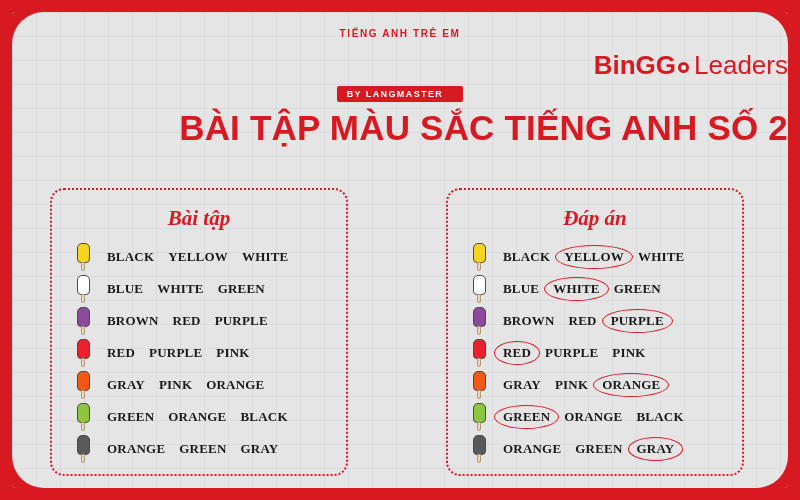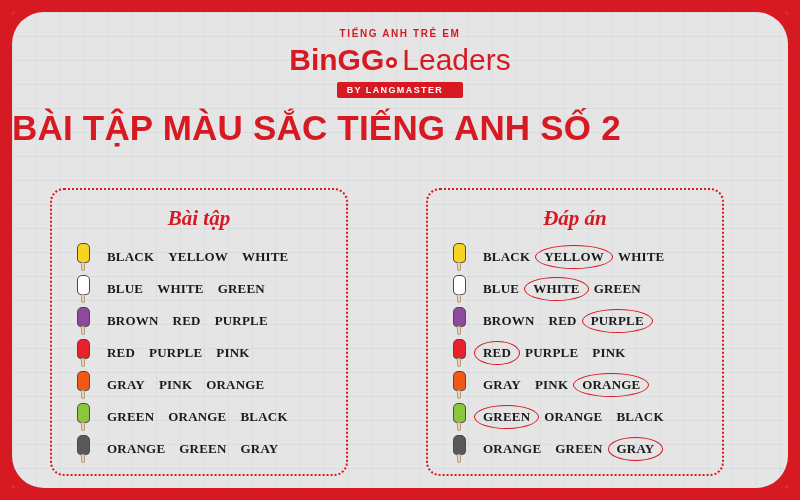--- a/index.html
+++ b/index.html
@@ -45,60 +45,60 @@
 
   
   #brand{
     position:absolute;left:0;right:0;top:16px;
     text-align:center;
   }
   #brand .line1{
     color:#d71921;font-size:10px;font-weight:bold;letter-spacing:1.6px;
   }
   #brand .line2{
-    color:#d71921;font-size:30px;font-weight:bold;letter-spacing:0px;margin-top:4px;
-    display:flex;justify-content:center;align-items:center;gap:5px;
+    color:#d71921;font-size:26px;font-weight:bold;letter-spacing:0px;margin-top:11px;
+    display:flex;justify-content:flex-end;align-items:center;gap:5px;
   }
   #brand .line2 .lead{font-weight:normal;}
   #brand .dot{
     display:inline-block;width:11px;height:11px;border-radius:50%;
     background:#d71921;position:relative;top:2px;margin-left:-3px;
   }
   #brand .dot::after{
     content:"";position:absolute;left:3px;top:3px;width:5px;height:5px;border-radius:50%;background:#fdfcf8;
   }
   #brand .line3{
     margin:5px auto 0;display:inline-block;
     background:#d71921;color:#ffffff;
     font-size:9px;font-weight:bold;letter-spacing:1.4px;
     padding:3px 20px 3px 10px;border-radius:2px;
   }
 
   #title{
     position:absolute;left:0;right:0;top:96px;
-    text-align:left;
+    text-align:right;
     color:#d71921;
     font-size:35px;
     font-weight:bold;
     letter-spacing:0.2px;
   }
 
   
   .panel{
     position:absolute;
     top:176px;
     width:298px;height:288px;
     border:2px dotted #d71921;
     border-radius:14px;
     background:transparent;
     box-sizing:border-box;
     font-family:Liberation Serif, serif;
   }
   .panel.left{left:38px;}
-  .panel.right{left:414px;}
+  .panel.right{left:434px;}
   .panel-title{
     text-align:center;
     color:#d71921;
     font-size:21px;
     font-weight:bold;
     font-style:italic;
     margin-top:16px;
   }
   .rows{
     margin-top:10px;

